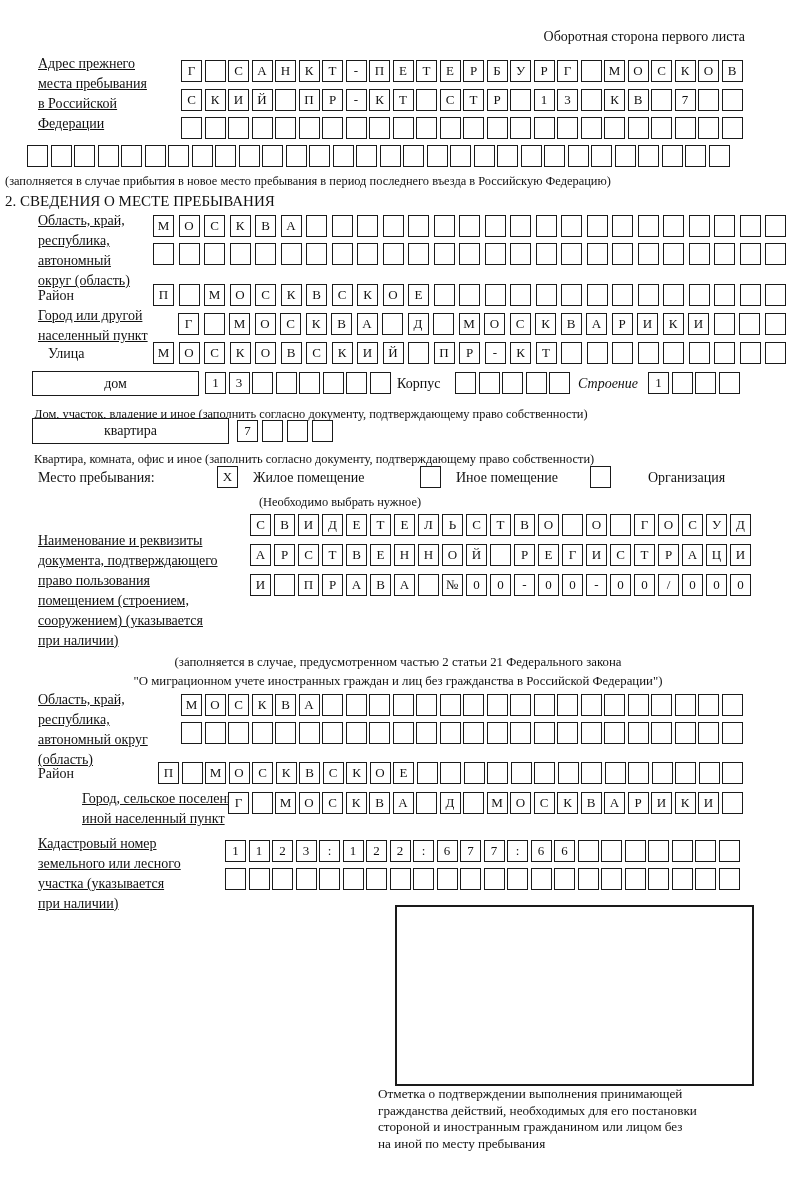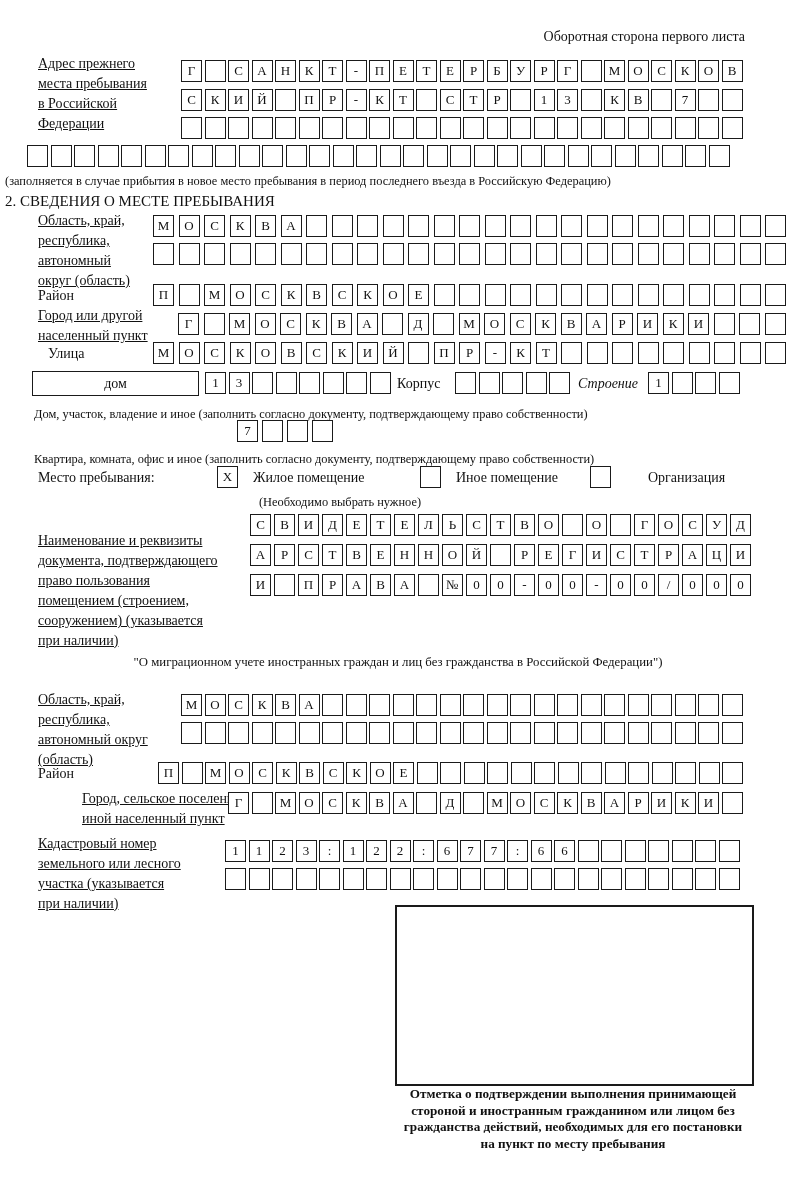--- a/index.html
+++ b/index.html
@@ -20,21 +20,21 @@
     box-sizing:border-box; flex:none; width:21px; height:22px;
     border:1.6px solid #1a1a1a; display:flex; align-items:center; justify-content:center;
     font-size:13px; background:#fff;
   }
   .cell.abs { position:absolute; }
   .wbox {
     position:absolute; box-sizing:border-box; border:1.6px solid #1a1a1a;
     display:flex; align-items:center; justify-content:center; font-size:14px; background:#fff;
   }
   .stampbox { position:absolute; left:395px; top:905px; width:355px; height:177px; border:2px solid #1a1a1a; background:#fff; }
-  .caption { position:absolute; left:378px; top:1086px; width:390px; text-align:center; font-size:13.2px; white-space:normal;font-weight:bold; }
+  .caption { position:absolute; left:378px; top:1086px; width:390px; font-size:13.2px; white-space:normal; }
   .caption div { line-height:16.5px; }
   .fnotes { position:absolute; left:5px; width:786px; text-align:center; font-size:12.8px; white-space:normal; }
   .fnotes div { line-height:18.5px; }
 </style>
 </head>
 <body>
 
 <div class="page">
 
   <div class="lbl" style="top:27px; right:55px;">Оборотная сторона первого листа</div>
@@ -330,20 +330,21 @@
     </div>
   <div class="lbl" style="left:578px; top:374px;font-style:italic;">Строение</div>
   <div class="boxrow" style="left:648px; top:372px;">
       <span class="cell">1</span>
       <span class="cell"></span>
       <span class="cell"></span>
       <span class="cell"></span>
     </div>
   <div class="lbl note" style="left:34px; top:404px;">Дом, участок, владение и иное (заполнить согласно документу, подтверждающему право собственности)</div>
 
+  <div class="wbox" style="left:32px; top:418px; width:197px; height:26px;">квартира</div>
   <div class="boxrow g4" style="left:237px; top:420px;">
       <span class="cell">7</span>
       <span class="cell"></span>
       <span class="cell"></span>
       <span class="cell"></span>
     </div>
   <div class="lbl note" style="left:34px; top:449px;">Квартира, комната, офис и иное (заполнить согласно документу, подтверждающему право собственности)</div>
 
   <div class="lbl" style="left:38px; top:468px;text-align:center;">Место пребывания:</div>
   <span class="cell abs" style="left:217px; top:466px;">X</span>
@@ -426,20 +427,21 @@
       <span class="cell">-</span>
       <span class="cell">0</span>
       <span class="cell">0</span>
       <span class="cell">/</span>
       <span class="cell">0</span>
       <span class="cell">0</span>
       <span class="cell">0</span>
     </div>
 
   <div class="fnotes" style="top:653px;">
+      <div>(заполняется в случае, предусмотренном частью 2 статьи 21 Федерального закона</div>
       <div>"О миграционном учете иностранных граждан и лиц без гражданства в Российской Федерации")</div>
     </div>
 
   <div class="lbl lines" style="left:38px; top:690px;">
       <div>Область, край,</div>
       <div>республика,</div>
       <div>автономный округ</div>
       <div>(область)</div>
     </div>
   <div class="boxrow" style="left:181px; top:694px;">
@@ -604,18 +606,18 @@
       <span class="cell"></span>
       <span class="cell"></span>
       <span class="cell"></span>
       <span class="cell"></span>
       <span class="cell"></span>
     </div>
 
   <div class="stampbox"></div>
   <div class="caption">
       <div>Отметка о подтверждении выполнения принимающей</div>
+      <div>гражданства действий, необходимых для его постановки</div>
       <div>стороной и иностранным гражданином или лицом без</div>
-      <div>гражданства действий, необходимых для его постановки</div>
-      <div>на пункт по месту пребывания</div>
+      <div>на иной по месту пребывания</div>
     </div>
 
 </div>
 
 </body></html>

